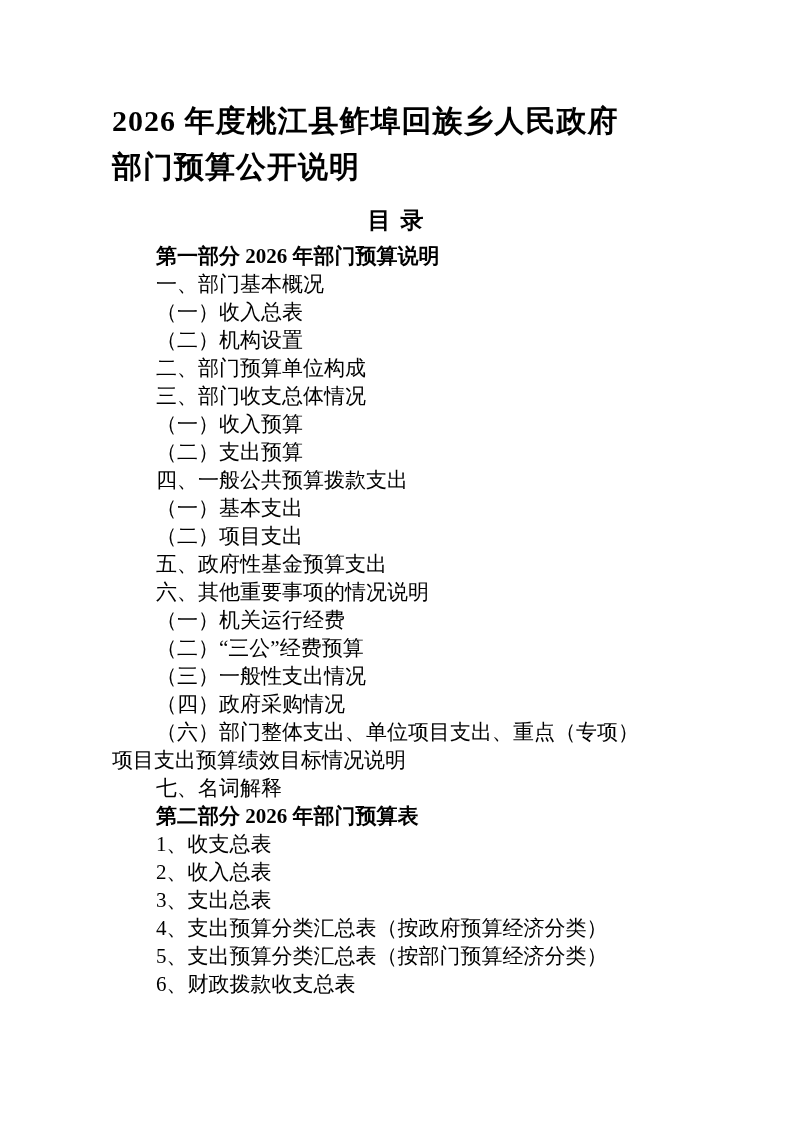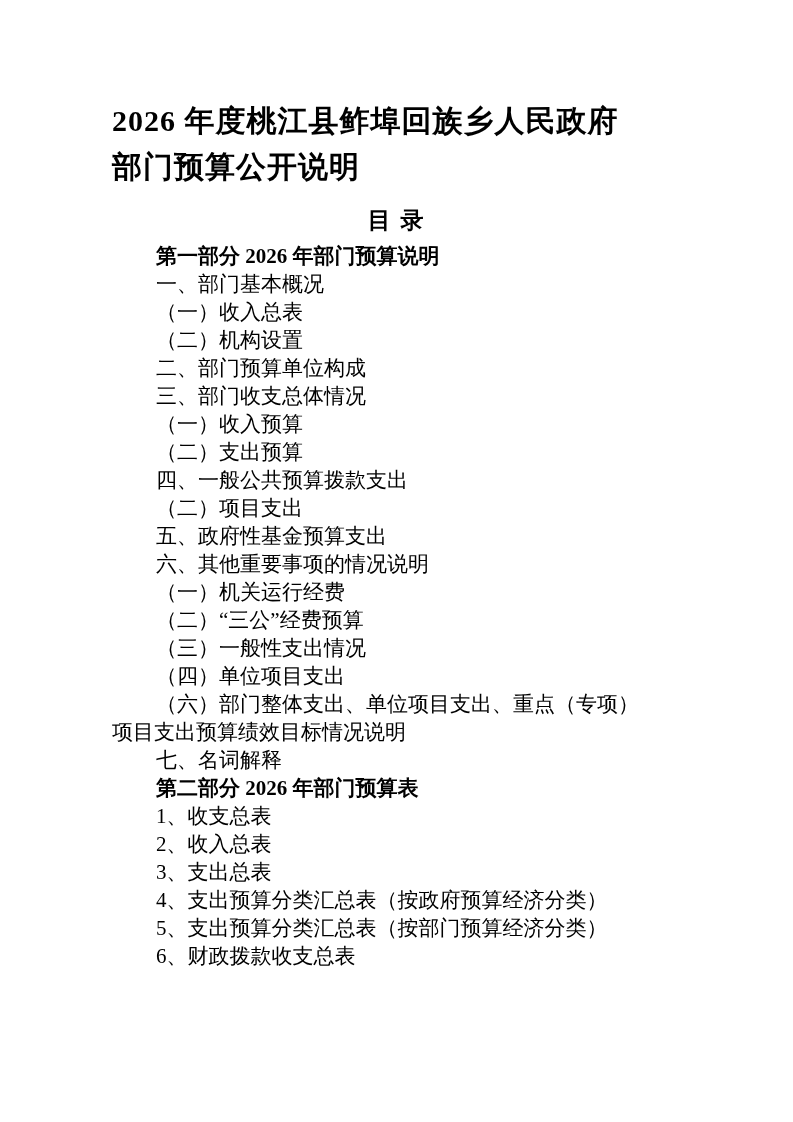--- a/index.html
+++ b/index.html
@@ -68,27 +68,28 @@
   <div class="toc" id="toc-list">
       <div class="toc-line bold">第一部分 2026 年部门预算说明</div>
       <div class="toc-line">一、部门基本概况</div>
       <div class="toc-line">（一）收入总表</div>
       <div class="toc-line">（二）机构设置</div>
       <div class="toc-line">二、部门预算单位构成</div>
       <div class="toc-line">三、部门收支总体情况</div>
       <div class="toc-line">（一）收入预算</div>
       <div class="toc-line">（二）支出预算</div>
       <div class="toc-line">四、一般公共预算拨款支出</div>
+      <div class="toc-line">（一）基本支出</div>
       <div class="toc-line">（二）项目支出</div>
       <div class="toc-line">五、政府性基金预算支出</div>
       <div class="toc-line">六、其他重要事项的情况说明</div>
       <div class="toc-line">（一）机关运行经费</div>
       <div class="toc-line">（二）“三公”经费预算</div>
       <div class="toc-line">（三）一般性支出情况</div>
-      <div class="toc-line">（四）单位项目支出</div>
+      <div class="toc-line">（四）政府采购情况</div>
       <div class="toc-line">（六）部门整体支出、单位项目支出、重点（专项）</div>
       <div class="toc-line no-indent">项目支出预算绩效目标情况说明</div>
       <div class="toc-line">七、名词解释</div>
       <div class="toc-line bold">第二部分 2026 年部门预算表</div>
       <div class="toc-line">1、收支总表</div>
       <div class="toc-line">2、收入总表</div>
       <div class="toc-line">3、支出总表</div>
       <div class="toc-line">4、支出预算分类汇总表（按政府预算经济分类）</div>
       <div class="toc-line">5、支出预算分类汇总表（按部门预算经济分类）</div>
       <div class="toc-line">6、财政拨款收支总表</div>

